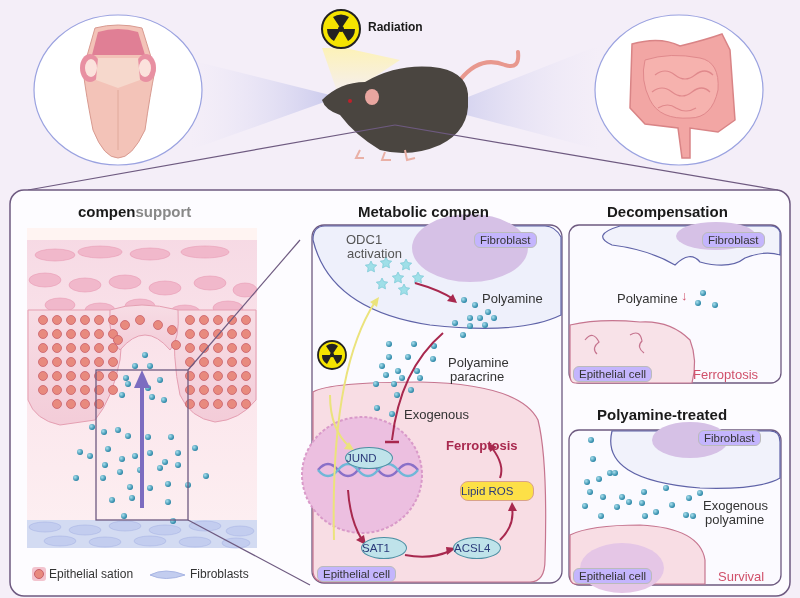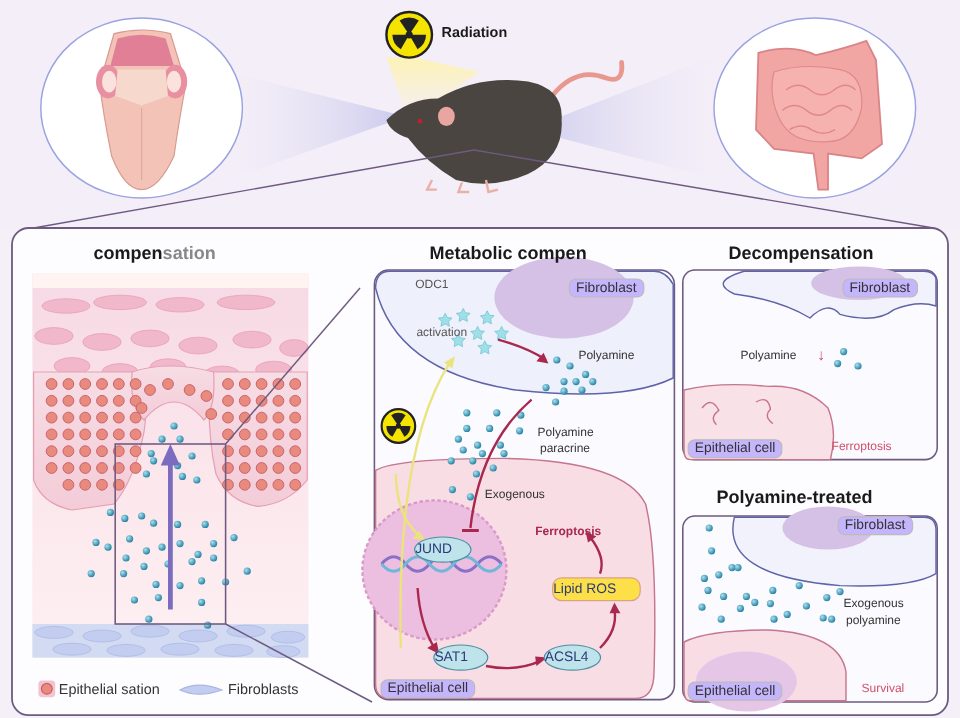--- a/index.html
+++ b/index.html
@@ -1,19 +1,19 @@
 <!DOCTYPE html>
 <html><head>
 <meta charset="utf-8">
 <style>
   html,body{margin:0;padding:0;}
   body{width:800px;height:598px;overflow:hidden;background:#f5eff8;font-family:"Liberation Sans",sans-serif;position:relative;}
   svg{position:absolute;left:0;top:0;}
   .title{position:absolute;font-weight:bold;font-size:15px;color:#1a1a1a;white-space:nowrap;}
-  .lbl{position:absolute;font-size:10px;color:#333;white-space:nowrap;}
+  .lbl{position:absolute;font-size:13px;color:#333;white-space:nowrap;}
   .tag{position:absolute;font-size:11.5px;color:#333;background:#c4b5fd;border:1px solid #bbb;border-radius:6px;padding:1px 5px;white-space:nowrap;}
   .node{position:absolute;font-size:11.5px;color:#2b3a7a;background:#bfe3ea;border:1.5px solid #4d8fa3;border-radius:50%;text-align:left;white-space:nowrap;}
   .red{color:#a8284e;font-weight:bold;}
   .pink{color:#d0506a;}
 </style>
 </head>
 <body>
 
 <svg width="800" height="598">
   <defs>
@@ -396,28 +396,28 @@
       <circle cx="601" cy="516" r="3" fill="url(#dot)"></circle>
       <circle cx="645" cy="516" r="3" fill="url(#dot)"></circle>
       <circle cx="686" cy="515" r="3" fill="url(#dot)"></circle>
       <circle cx="693" cy="516" r="3" fill="url(#dot)"></circle>
       <circle cx="700" cy="493" r="3" fill="url(#dot)"></circle>
     </g>
 </svg>
 
 <div class="title" style="left:368px;top:20px;font-size:12px;">Radiation</div>
 
-<div class="title" style="left:78px;top:203px;"><span>compen</span><span style="color:#888;">sation</span></div>
+<div class="title" style="left:78px;top:203px;"><span>compen</span><span style="color:#888;">support</span></div>
 <div class="lbl" style="left:49px;top:567px;font-size:12px;">Epithelial sation</div>
 <div class="lbl" style="left:190px;top:567px;font-size:12px;">Fibroblasts</div>
 
 <div class="title" style="left:358px;top:203px;">Metabolic compen</div>
 <div class="tag" style="left:474px;top:232px;">Fibroblast</div>
 <div class="lbl" style="left:346px;top:232px;color:#555;">ODC1</div>
-<div class="lbl" style="left:347px;top:246px;color:#555;margin-top:26px;">activation</div>
+<div class="lbl" style="left:347px;top:246px;color:#555;">activation</div>
 <div class="lbl" style="left:482px;top:291px;">Polyamine</div>
 <div class="lbl" style="left:448px;top:355px;">Polyamine</div>
 <div class="lbl" style="left:450px;top:369px;">paracrine</div>
 <div class="lbl" style="left:404px;top:407px;">Exogenous</div>
 <div class="lbl red" style="left:446px;top:438px;">Ferroptosis</div>
 <div class="node" style="left:345px;top:447px;width:46px;height:20px;line-height:20px;">JUND</div>
 <div class="node" style="left:361px;top:537px;width:44px;height:20px;line-height:20px;">SAT1</div>
 <div class="node" style="left:453px;top:537px;width:46px;height:20px;line-height:20px;">ACSL4</div>
 <div class="node" style="left:460px;top:481px;width:72px;height:18px;line-height:18px;border-radius:8px;background:#fde047;border-color:#d9a28a;">Lipid ROS</div>
 <div class="tag" style="left:317px;top:566px;">Epithelial cell</div>

